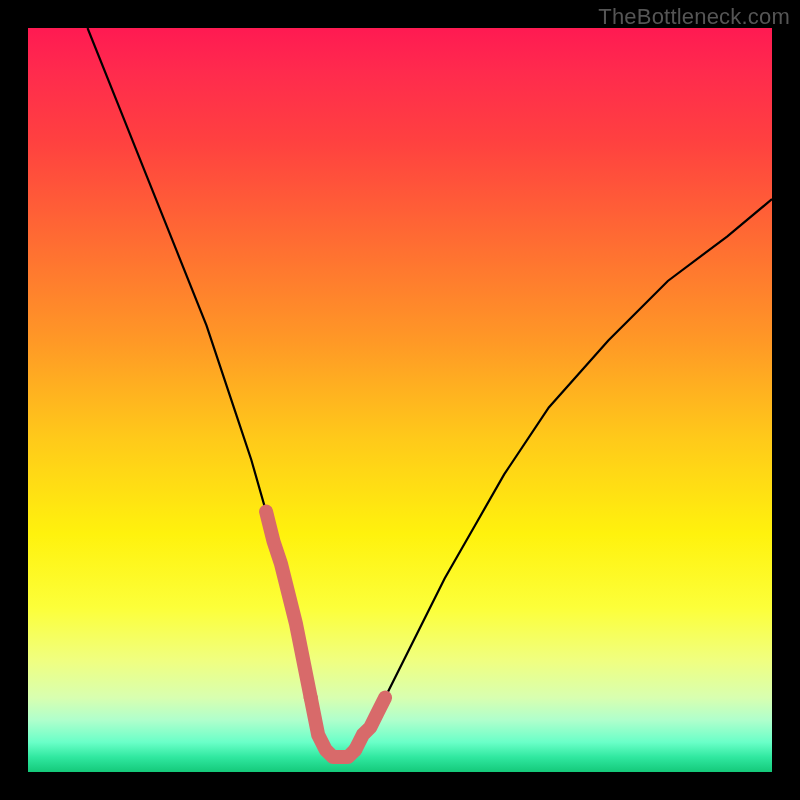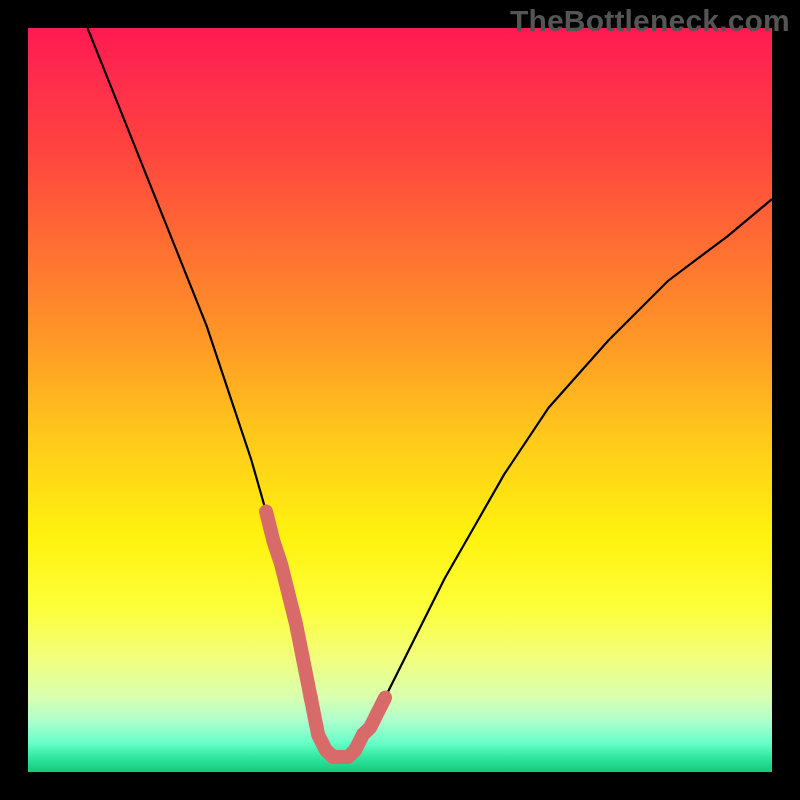--- a/index.html
+++ b/index.html
@@ -44,22 +44,22 @@
       #6affc8 96%,
       #30e8a0 98%,
       #14c97a 100%
     );
   }
   .watermark {
     position: absolute;
     top: 4px;
     right: 10px;
     color: #555;
-    font-size: 30px;
-    font-weight: 700;
+    font-size: 22px;
+    font-weight: 400;
     letter-spacing: 0.2px;
   }
   svg.curve {
     position: absolute;
     inset: 0;
   }
 </style>
 </head>
 <body>
 

